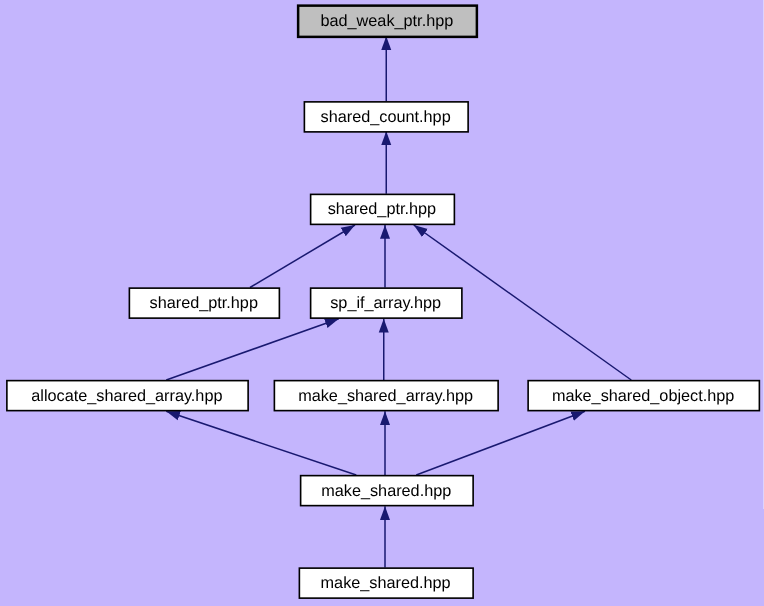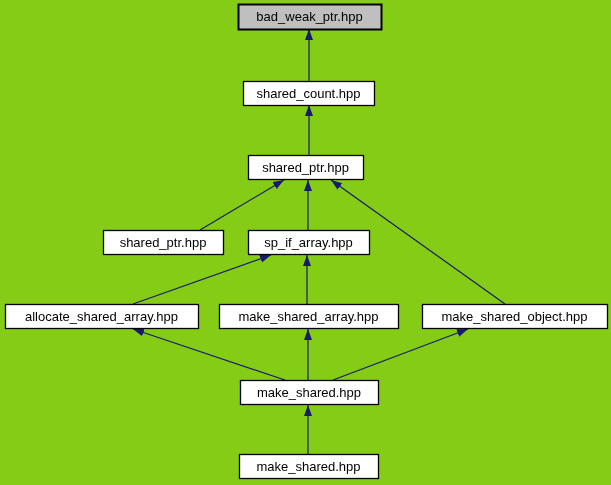--- a/index.html
+++ b/index.html
@@ -5,21 +5,21 @@
   html, body {
     margin: 0;
     padding: 0;
     background: #ffffff;
     font-family: "Liberation Sans", "DejaVu Sans", sans-serif;
   }
   #canvas {
     position: relative;
     width: 611px;
     height: 485px;
-    background: #84cc16;
+    background: #c4b5fd;
     overflow: hidden;
   }
   svg { display: block; }
   .node-label {
     font-family: "Liberation Sans", "DejaVu Sans", sans-serif;
     font-size: 13px;
     fill: #000000;
   }
 </style>
 </head>

